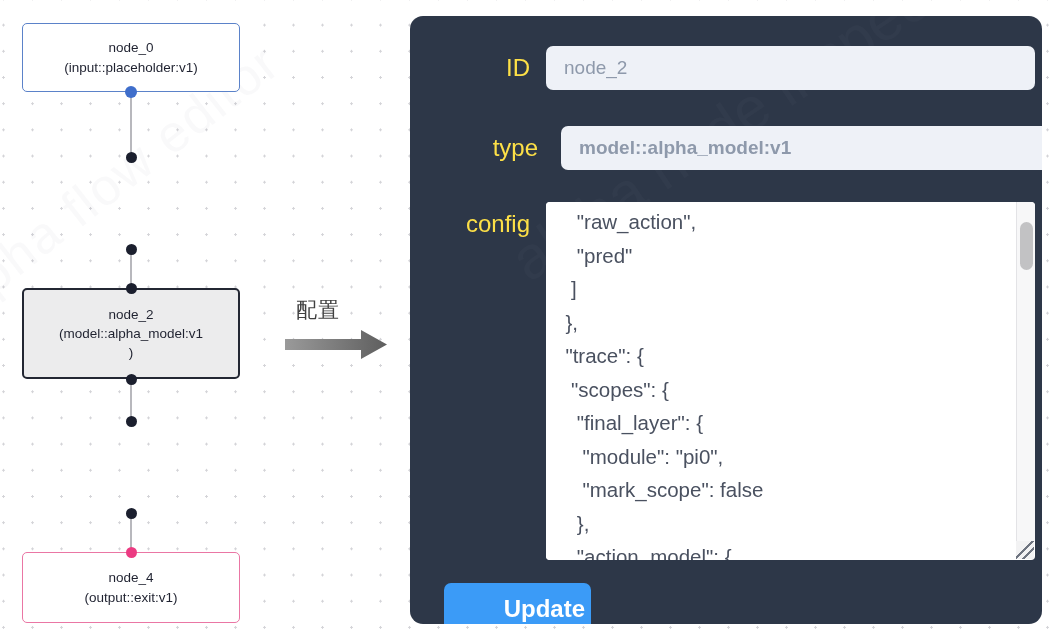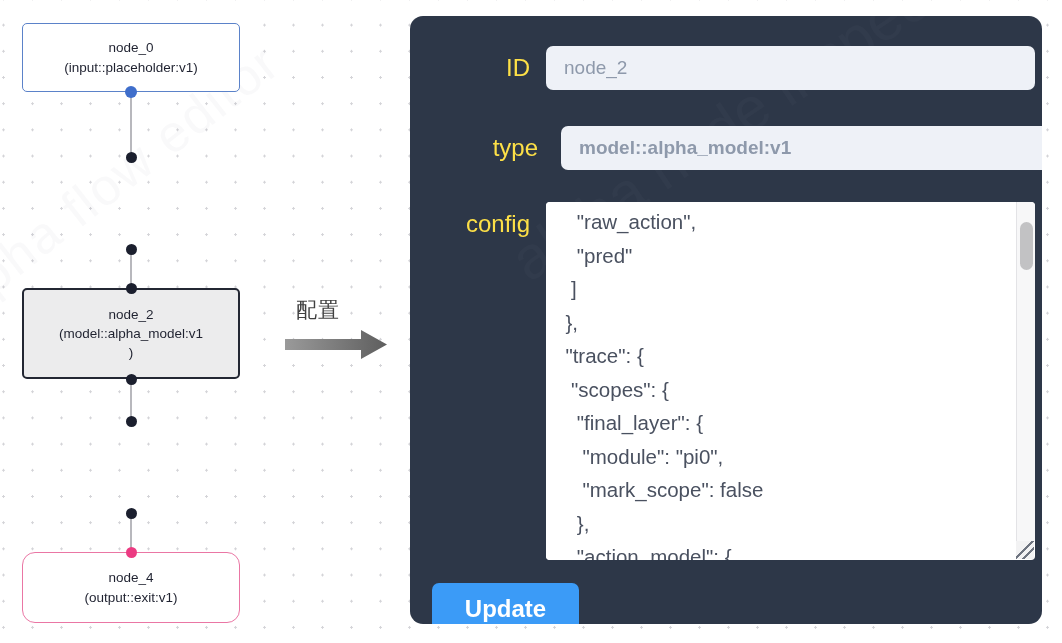--- a/index.html
+++ b/index.html
@@ -232,33 +232,33 @@
     height: 18px;
     background:
       linear-gradient(135deg, rgba(0,0,0,0) 44%, #6e7480 44%, #6e7480 52%, rgba(0,0,0,0) 52%),
       linear-gradient(135deg, rgba(0,0,0,0) 66%, #6e7480 66%, #6e7480 74%, rgba(0,0,0,0) 74%);
     background-color: #f2f2f3;
   }
 
   
   #update-button {
     position: absolute;
-    left: 22px;
+    left: 34px;
     top: 567px;
     width: 147px;
     height: 52px;
     background: #3b9bf7;
     border: none;
     border-radius: 7px;
     color: #ffffff;
     font-size: 24px;
     font-weight: bold;
     font-family: "Liberation Sans", sans-serif;
     cursor: pointer;
-    text-align: center;
+    text-align: right;
     line-height: 44px;
   }
 </style>
 </head>
 <body>
 
 <div id="screen">
 
   <div id="canvas">
     <div id="watermark">alpha flow editor</div>
@@ -281,21 +281,21 @@
       <span class="node-label">node_2
 (model::alpha_model:v1
 )</span>
     </div>
     <div class="handle" style="left:126px; top:283px;"></div>
     <div class="handle" style="left:126px; top:374px;"></div>
 
     <div class="handle" style="left:126px; top:416px;"></div>
     <div class="handle" style="left:126px; top:508px;"></div>
 
-    <div class="node n4" style="left:22px; top:552px; width:218px; height:71px;border-radius:13px;">
+    <div class="node n4" style="left:22px; top:552px; width:218px; height:71px;">
       <span class="node-label">node_4
 (output::exit:v1)</span>
     </div>
     <div class="handle pink" style="left:126px; top:547px;"></div>
   </div>
 
   <div id="arrow-group">
     <div id="arrow-label">配置</div>
     <svg width="118" height="34" viewBox="0 0 118 34" style="position:absolute; left:0; top:32px;">
       <defs>

